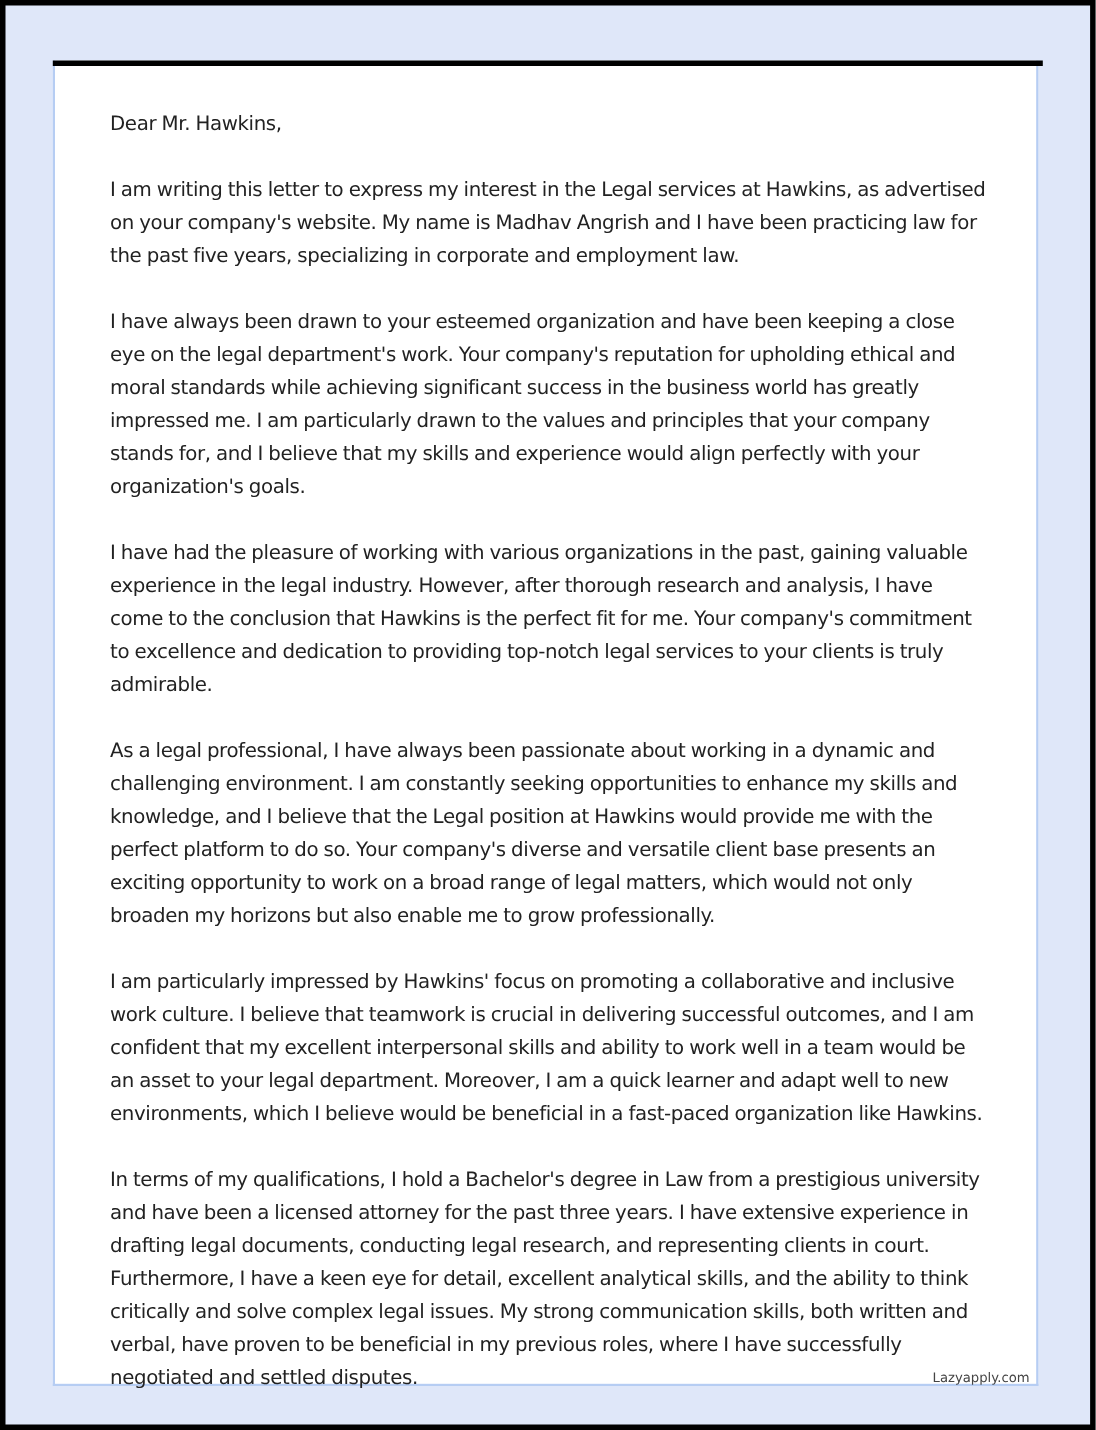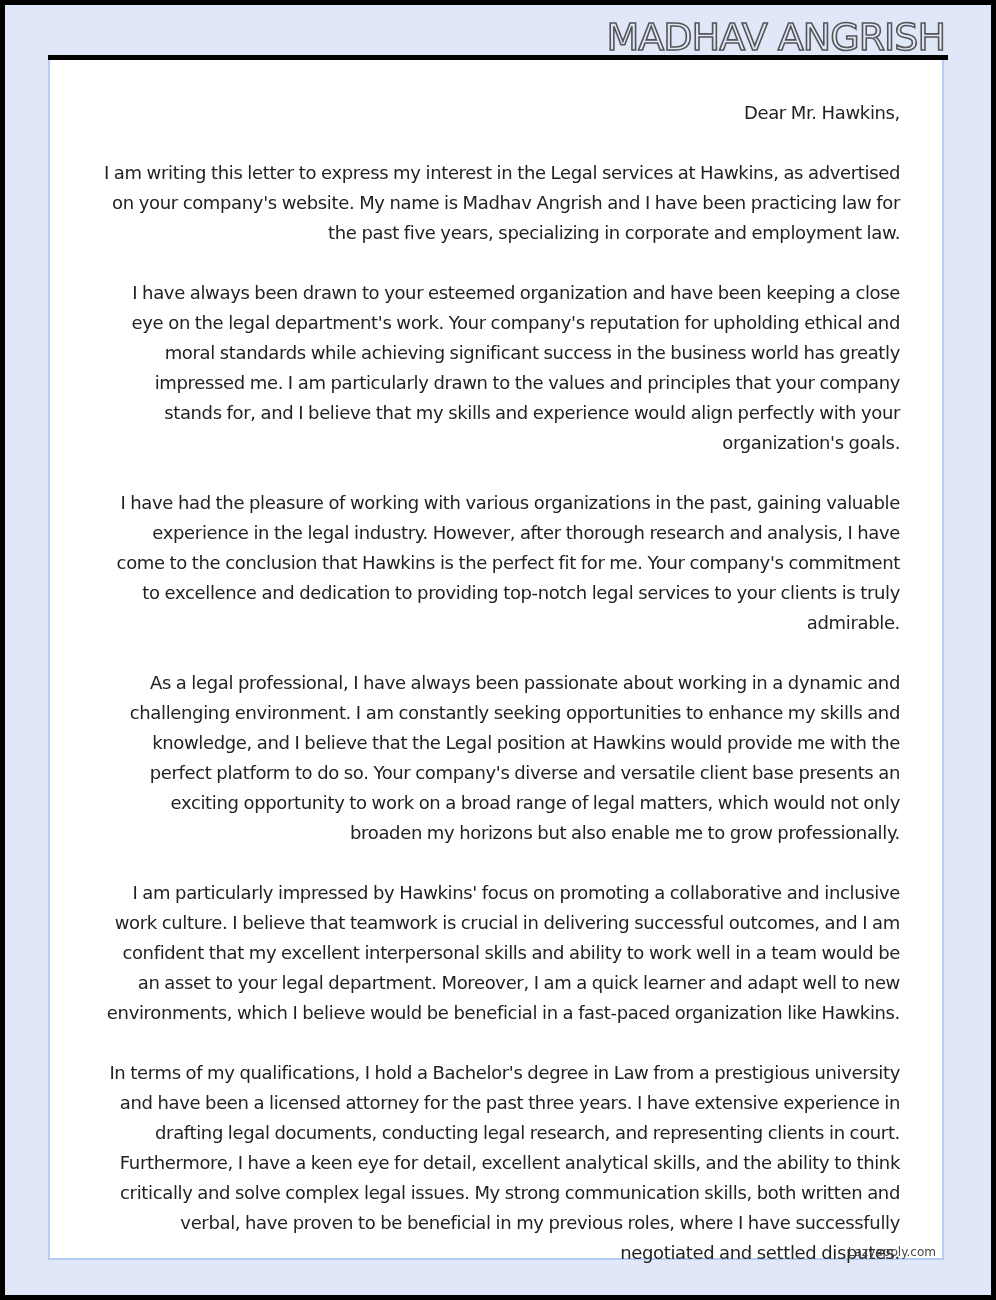--- a/index.html
+++ b/index.html
@@ -65,37 +65,35 @@
       width: 800px;
       font-family: "DejaVu Sans", sans-serif;
       font-size: 18px;
       line-height: 30px;
       color: #222;
       letter-spacing: -0.35px;
       word-spacing: -0.5px;
     }
     .letter p {
       margin: 0 0 30px 0;
-      text-align: right;
     }
     .watermark {
       position: absolute;
       right: 55px;
       top: 1240px;
       font-family: "DejaVu Sans", sans-serif;
       font-size: 12px;
       color: #444;
       z-index: 3;
     }
   </style>
 </head>
 <body>
 
 <div class="frame">
-  <h1 class="name-heading">MADHAV ANGRISH</h1>
   <div class="page"></div>
   <div class="top-rule"></div>
 
   <div class="letter">
     <p>Dear Mr. Hawkins,</p>
     <p>I am writing this letter to express my interest in the Legal services at Hawkins, as advertised on your company's website. My name is Madhav Angrish and I have been practicing law for the past five years, specializing in corporate and employment law.</p>
     <p>I have always been drawn to your esteemed organization and have been keeping a close eye on the legal department's work. Your company's reputation for upholding ethical and moral standards while achieving significant success in the business world has greatly impressed me. I am particularly drawn to the values and principles that your company stands for, and I believe that my skills and experience would align perfectly with your organization's goals.</p>
     <p>I have had the pleasure of working with various organizations in the past, gaining valuable experience in the legal industry. However, after thorough research and analysis, I have come to the conclusion that Hawkins is the perfect fit for me. Your company's commitment to excellence and dedication to providing top-notch legal services to your clients is truly admirable.</p>
     <p>As a legal professional, I have always been passionate about working in a dynamic and challenging environment. I am constantly seeking opportunities to enhance my skills and knowledge, and I believe that the Legal position at Hawkins would provide me with the perfect platform to do so. Your company's diverse and versatile client base presents an exciting opportunity to work on a broad range of legal matters, which would not only broaden my horizons but also enable me to grow professionally.</p>
     <p>I am particularly impressed by Hawkins' focus on promoting a collaborative and inclusive work culture. I believe that teamwork is crucial in delivering successful outcomes, and I am confident that my excellent interpersonal skills and ability to work well in a team would be an asset to your legal department. Moreover, I am a quick learner and adapt well to new environments, which I believe would be beneficial in a fast-paced organization like Hawkins.</p>

